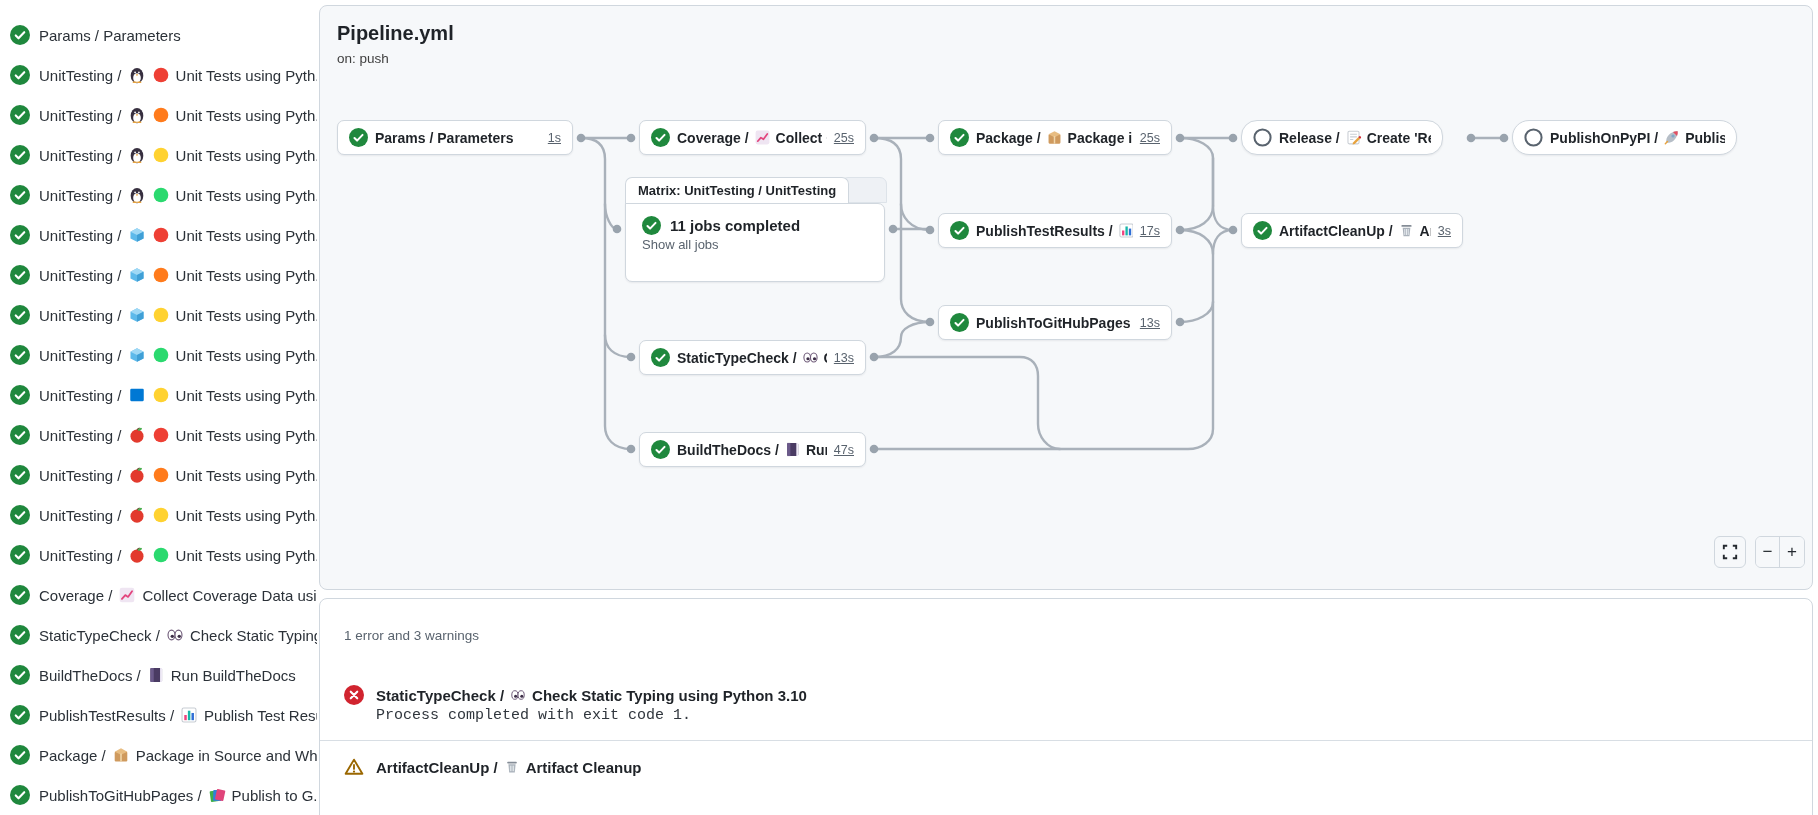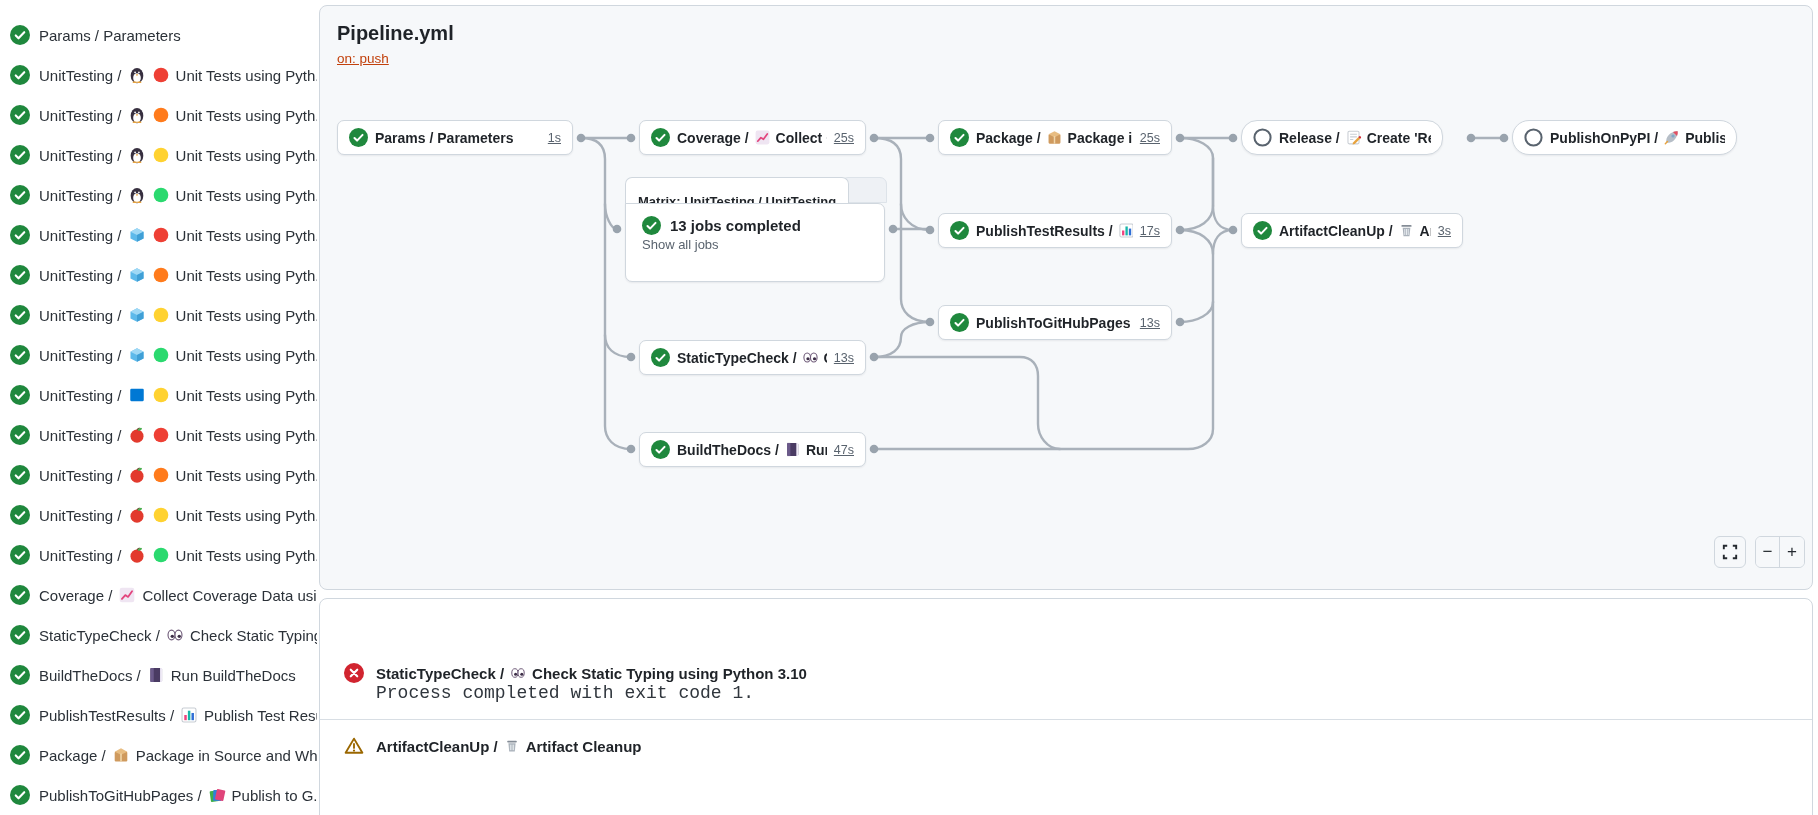--- a/index.html
+++ b/index.html
@@ -11,29 +11,29 @@
   .sidebar { position:absolute; left:0; top:0; width:317px; height:815px; padding-top:15px; background:#fff; }
   .sb-row { display:flex; align-items:center; gap:9px; height:40px; padding-left:10px; cursor:pointer; }
   .sb-row .txt { display:inline-flex; align-items:center; gap:6px; white-space:nowrap; overflow:hidden; font-size:15px; color:#2b3138; flex:1; }
   .ic { display:inline-flex; flex:none; align-items:center; justify-content:center; }
 
   
   .graph-card { position:absolute; left:319px; top:5px; width:1494px; height:585px;
     background:#f6f8fa; border:1px solid #d0d7de; border-radius:8px; }
   .graph-header { position:absolute; left:17px; top:16px; }
   .graph-title { font-size:20px; font-weight:700; color:#1f2328; }
-  .graph-trigger { font-size:13.5px; color:#c2410c; margin-top:6px;text-decoration:underline; }
+  .graph-trigger { font-size:13.5px; color:#404040; margin-top:6px; }
   #edges { position:absolute; left:0; top:0; }
   .node { position:absolute; height:35px; background:#fff; border:1px solid #d0d7de; border-radius:7px;
     display:flex; align-items:center; gap:7px; padding:0 11px; box-shadow:0 1px 2px rgba(31,35,40,.07); cursor:pointer; }
   .node .lbl { display:inline-flex; align-items:center; gap:5px; white-space:nowrap; overflow:hidden;
     font-size:14px; font-weight:600; color:#1f2328; flex:1; min-width:0; }
   .node .dur { font-size:12.5px; color:#59636e; font-weight:400; flex:none;text-decoration:underline; }
   .matrix-tab { position:absolute; background:#fff; border:1px solid #d0d7de; border-bottom:none;
-    border-radius:7px 7px 0 0; font-size:13px; font-weight:600; padding:16px 12px 8px; color:#1f2328; z-index:2; }
+    border-radius:7px 7px 0 0; font-size:13px; font-weight:600; padding:5px 12px 8px; color:#1f2328; z-index:2; }
   .matrix-ghost { position:absolute; background:#eef1f5; border:1px solid #dde3e9; border-radius:7px 7px 0 0; z-index:1; }
   .matrix-body { position:absolute; background:#fff; border:1px solid #d0d7de; border-radius:0 7px 7px 7px;
     box-shadow:0 1px 2px rgba(31,35,40,.07); padding:12px 16px; z-index:3; cursor:pointer; }
   .matrix-row { display:flex; align-items:center; gap:9px; font-size:15px; font-weight:600; }
   .matrix-link { margin-top:10px; font-size:13px; color:#59636e; cursor:pointer; }
   .graph-controls { position:absolute; left:1394px; top:530px; display:flex; gap:9px; }
   .ctl-btn { width:32px; height:32px; background:#f6f8fa; border:1px solid #d0d7de; border-radius:6px;
     display:flex; align-items:center; justify-content:center; cursor:pointer; color:#24292f; }
   .ctl-group { display:flex; border:1px solid #d0d7de; border-radius:6px; overflow:hidden; background:#f6f8fa; }
   .ctl-half { width:24px; height:30px; display:flex; align-items:center; justify-content:center;
@@ -44,21 +44,21 @@
   .ann-card { position:absolute; left:319px; top:598px; width:1494px; height:400px;
     background:#fff; border:1px solid #d0d7de; border-radius:8px; }
   .ann-header { padding:22px 24px 12px; }
   .ann-title { font-size:19px; font-weight:700; color:#1f2328; }
   .ann-summary { font-size:13.5px; color:#59636e; margin-top:7px; }
   .ann-item { padding:16px 24px; border-top:1px solid #d8dee4; }
   .ann-item:first-of-type { border-top:none; margin-top:14px; }
   .ann-row { display:flex; align-items:center; gap:12px; }
   .ann-head { display:inline-flex; align-items:center; gap:6px; font-size:15px; font-weight:700; color:#1f2328; cursor:pointer; }
   .ann-msg { margin:7px 0 0 32px; font-family:"Liberation Mono","DejaVu Sans Mono",monospace;
-    font-size:18px; color:#30363d; white-space:pre;text-align:center; }
+    font-size:15px; color:#30363d; white-space:pre;text-align:center; }
 </style>
 </head>
 <body>
 
 <div class="stage">
 
   <aside class="sidebar" id="sidebar">
       <div class="sb-row">
         <span class="ic">
           <svg width="20" height="20" viewBox="0 0 16 16">
@@ -740,40 +740,41 @@
         </div>
         <div class="matrix-ghost" style="left: 521px; top: 171px; width: 46px; height: 26px;"></div>
         <div class="matrix-tab" style="left: 305px; top: 171px;">Matrix: UnitTesting / UnitTesting</div>
         <div class="matrix-body" style="left: 305px; top: 197px; width: 260px; height: 79px;"><div class="matrix-row">
             <span class="ic">
               <svg width="19" height="19" viewBox="0 0 16 16">
                 <circle cx="8" cy="8" r="8" fill="#1f883d"></circle>
                 <path d="M4.6 8.4l2.2 2.2 4.6-4.8" stroke="#fff" stroke-width="1.7" fill="none" stroke-linecap="round" stroke-linejoin="round"></path>
               </svg>
             </span>
-            <span>13 jobs completed</span>
+            <span>11 jobs completed</span>
           </div><span class="matrix-link">Show all jobs</span></div>
       </div>
     <div class="graph-controls">
       <div class="ctl-btn" id="fullscreen-btn">
           <span class="ic">
             <svg width="18" height="18" viewBox="0 0 16 16">
               <path d="M5.5 2.5H2.5v3M10.5 2.5h3v3M5.5 13.5h-3v-3M10.5 13.5h3v-3" fill="none" stroke="#24292f" stroke-width="1.7"></path>
             </svg>
           </span>
         </div>
       <div class="ctl-group">
         <button class="ctl-half">−</button>
         <button class="ctl-half">+</button>
       </div>
     </div>
   </section>
 
   <section class="ann-card">
     <div class="ann-header">
+      <div class="ann-summary">1 error and 3 warnings</div>
     </div>
     <div id="ann-list">
         <div class="ann-item"><div class="ann-row">
             <span class="ic">
               <svg width="20" height="20" viewBox="0 0 16 16">
                 <circle cx="8" cy="8" r="8" fill="#d1242f"></circle>
                 <path d="M5.4 5.4l5.2 5.2M10.6 5.4L5.4 10.6" stroke="#fff" stroke-width="1.7" stroke-linecap="round"></path>
               </svg>
             </span>
             <span class="ann-head">

